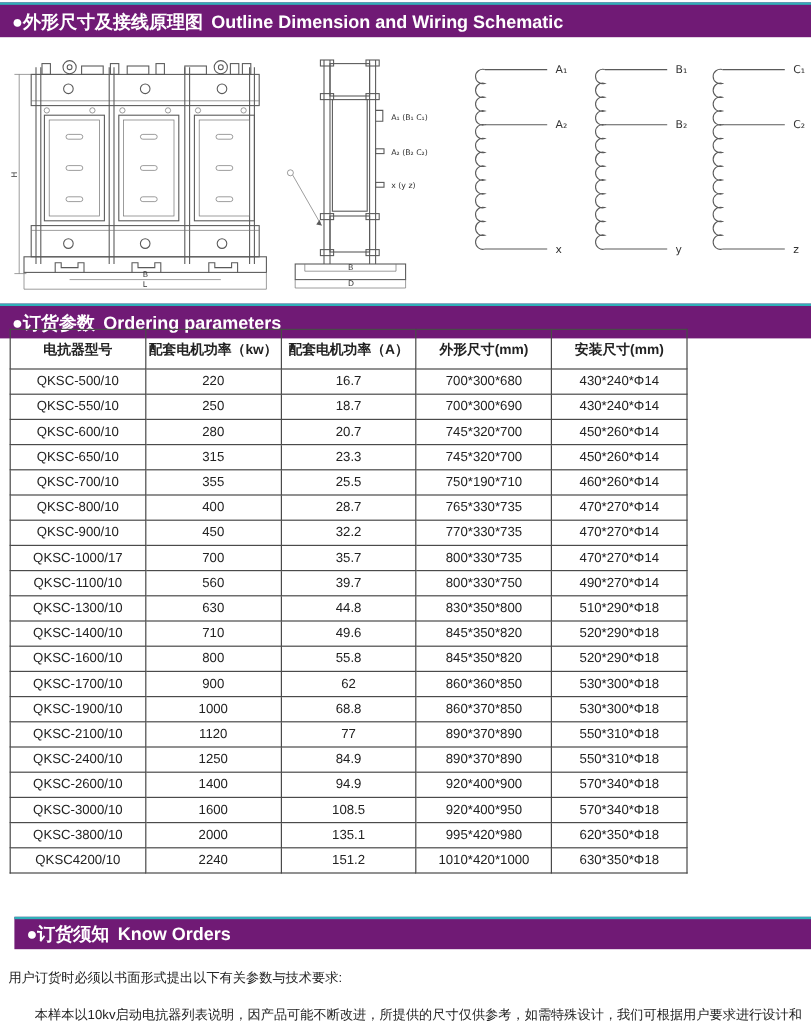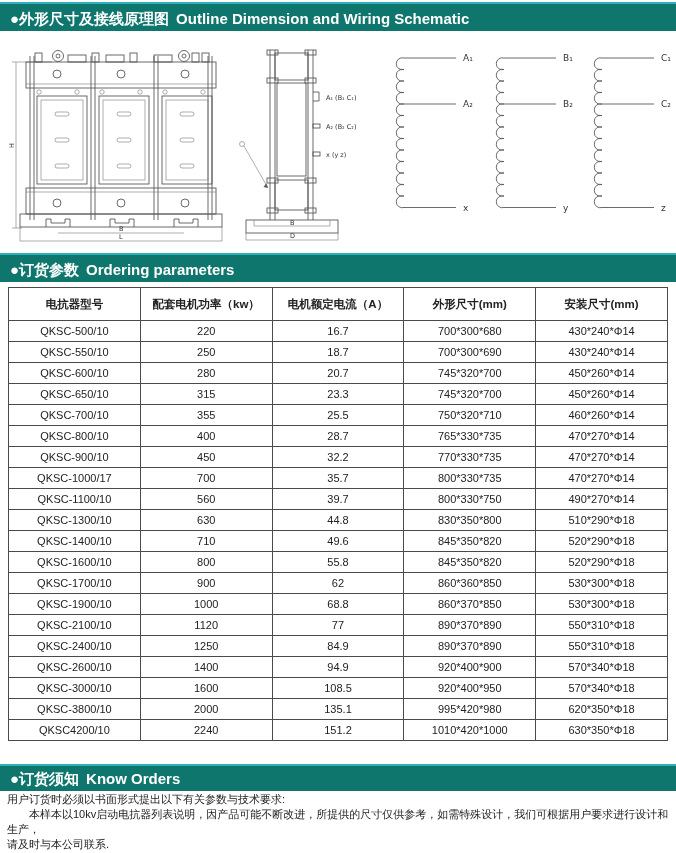--- a/index.html
+++ b/index.html
@@ -4,55 +4,55 @@
 <style>
   html,body{margin:0;padding:0;}
   body{
     width:676px;height:853px;position:relative;overflow:hidden;
     background:#ffffff;color:#333;
     font-family:"Liberation Sans","DejaVu Sans",sans-serif;
     -webkit-font-smoothing:antialiased;
   }
   .band{
     position:absolute;left:0;right:0;height:29px;
-    background:#0f766e;border-top:2px solid #30b0b8;
+    background:#701a75;border-top:2px solid #30b0b8;
     color:#fff;font-size:15px;font-weight:bold;line-height:29px;
     padding-left:10px;box-sizing:border-box;white-space:nowrap;
   }
   .band .en{font-weight:bold;margin-left:7px;}
   #band1{top:2px;}
   #band2{top:253px;}
-  #band3{top:764px;height:27px;line-height:26px;}
+  #band3{top:764px;height:27px;line-height:26px;margin-left:12px;}
   #drawings{position:absolute;top:38px;left:0;width:676px;height:210px;}
   #front-view{position:absolute;left:6px;top:2px;}
   #side-view{position:absolute;left:234px;top:2px;}
   #coil-schematic{position:absolute;left:380px;top:4px;}
   svg{overflow:visible;}
   svg .ln{stroke:#5a5a5a;stroke-width:0.9;fill:none;}
   svg .thin{stroke:#777;stroke-width:0.6;fill:none;}
   svg text{fill:#333;font-family:"DejaVu Sans","Liberation Sans",sans-serif;}
   .dim-label{font-size:6.5px;}
   .term-label{font-size:6.5px;}
   .coil-label{font-size:9px;}
   #params-table{
-    position:absolute;left:8px;top:287px;width:660px;
+    position:absolute;left:8px;top:274px;width:565px;
     border-collapse:collapse;table-layout:fixed;
   }
   #params-table th,#params-table td{
     border:1px solid #4a4a4a;text-align:center;vertical-align:middle;
     font-size:11px;color:#222;padding:0;overflow:hidden;white-space:nowrap;
   }
   #params-table th{height:32px;font-weight:bold;font-size:11.5px;}
   #params-table td{height:20px;}
   #notes{
     position:absolute;left:7px;top:792px;width:662px;
     font-size:11px;line-height:15px;color:#222;
   }
   #notes .indent{text-indent:2em;}
-  #notes div{white-space:pre-wrap;}
+  #notes div{white-space:pre-wrap;margin-top:16px;}
 </style>
 </head>
 <body>
 
 <div class="band" id="band1">
   <span>●</span><span>外形尺寸及接线原理图</span><span class="en">Outline Dimension and Wiring Schematic</span>
 </div>
 
 <div id="drawings">
 
@@ -219,21 +219,21 @@
     <col style="width:20%">
       <col style="width:20%">
       <col style="width:20%">
       <col style="width:20%">
       <col style="width:20%">
   </colgroup>
   <thead>
     <tr>
       <th>电抗器型号</th>
       <th>配套电机功率（kw）</th>
-      <th>电机额定电流（A）</th>
+      <th>配套电机功率（A）</th>
       <th>外形尺寸(mm)</th>
       <th>安装尺寸(mm)</th>
     </tr>
   </thead>
   <tbody id="params-tbody">
       <tr>
         <td>QKSC-500/10</td>
         <td>220</td>
         <td>16.7</td>
         <td>700*300*680</td>
@@ -257,21 +257,21 @@
         <td>QKSC-650/10</td>
         <td>315</td>
         <td>23.3</td>
         <td>745*320*700</td>
         <td>450*260*Φ14</td>
       </tr>
       <tr>
         <td>QKSC-700/10</td>
         <td>355</td>
         <td>25.5</td>
-        <td>750*320*710</td>
+        <td>750*190*710</td>
         <td>460*260*Φ14</td>
       </tr>
       <tr>
         <td>QKSC-800/10</td>
         <td>400</td>
         <td>28.7</td>
         <td>765*330*735</td>
         <td>470*270*Φ14</td>
       </tr>
       <tr>

